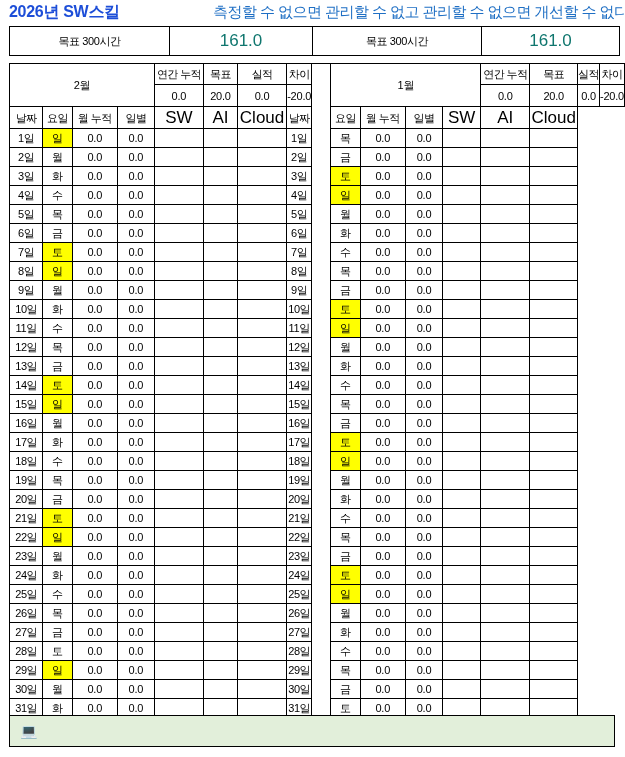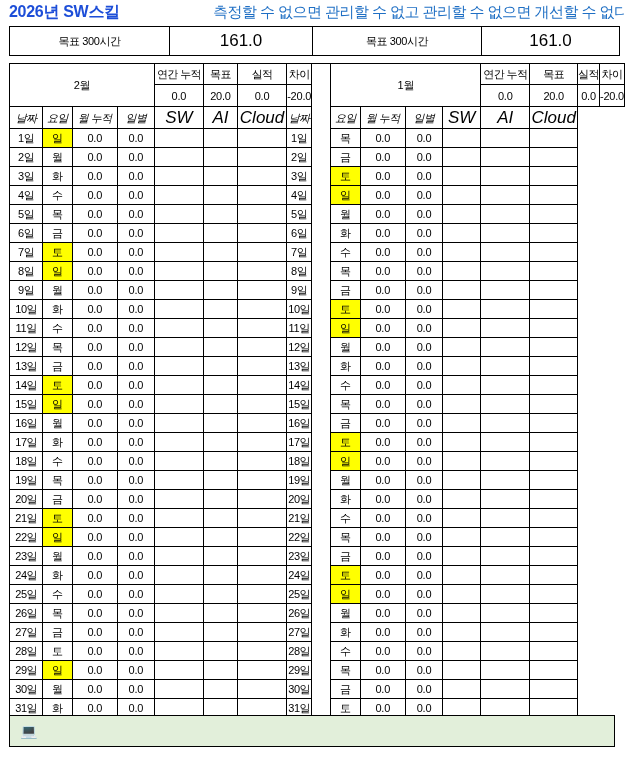--- a/index.html
+++ b/index.html
@@ -72,21 +72,21 @@
     position: absolute;
     left: 9px; top: 26px; border-radius: 8px;
   }
   .goal-table td {
     height: 28px;
     font-weight: bold;
     font-size: 14px;
     letter-spacing: -0.4px;
   }
   .goal-table td.value {
-    color: #000000;
+    color: #0f766e;
     font-size: 17px;
     letter-spacing: 0px;
   }
 
   
   .sheet-wrap {
     position: absolute;
     left: 9px; top: 63px;
   }
   .sheet td {
@@ -116,21 +116,20 @@
     height: 21px;
     letter-spacing: -0.2px;
   }
   
   td.colhead {
     background: #efefef;
     font-weight: bold;
     font-size: 10.5px;
     letter-spacing: -0.5px;
     height: 21px;
-    font-style: italic;
   }
   td.colhead.latin {
     font-weight: normal;
     font-size: 17px;
     letter-spacing: 0;
   }
   
   td.day {
     color: #595959;
     font-size: 10.5px;

